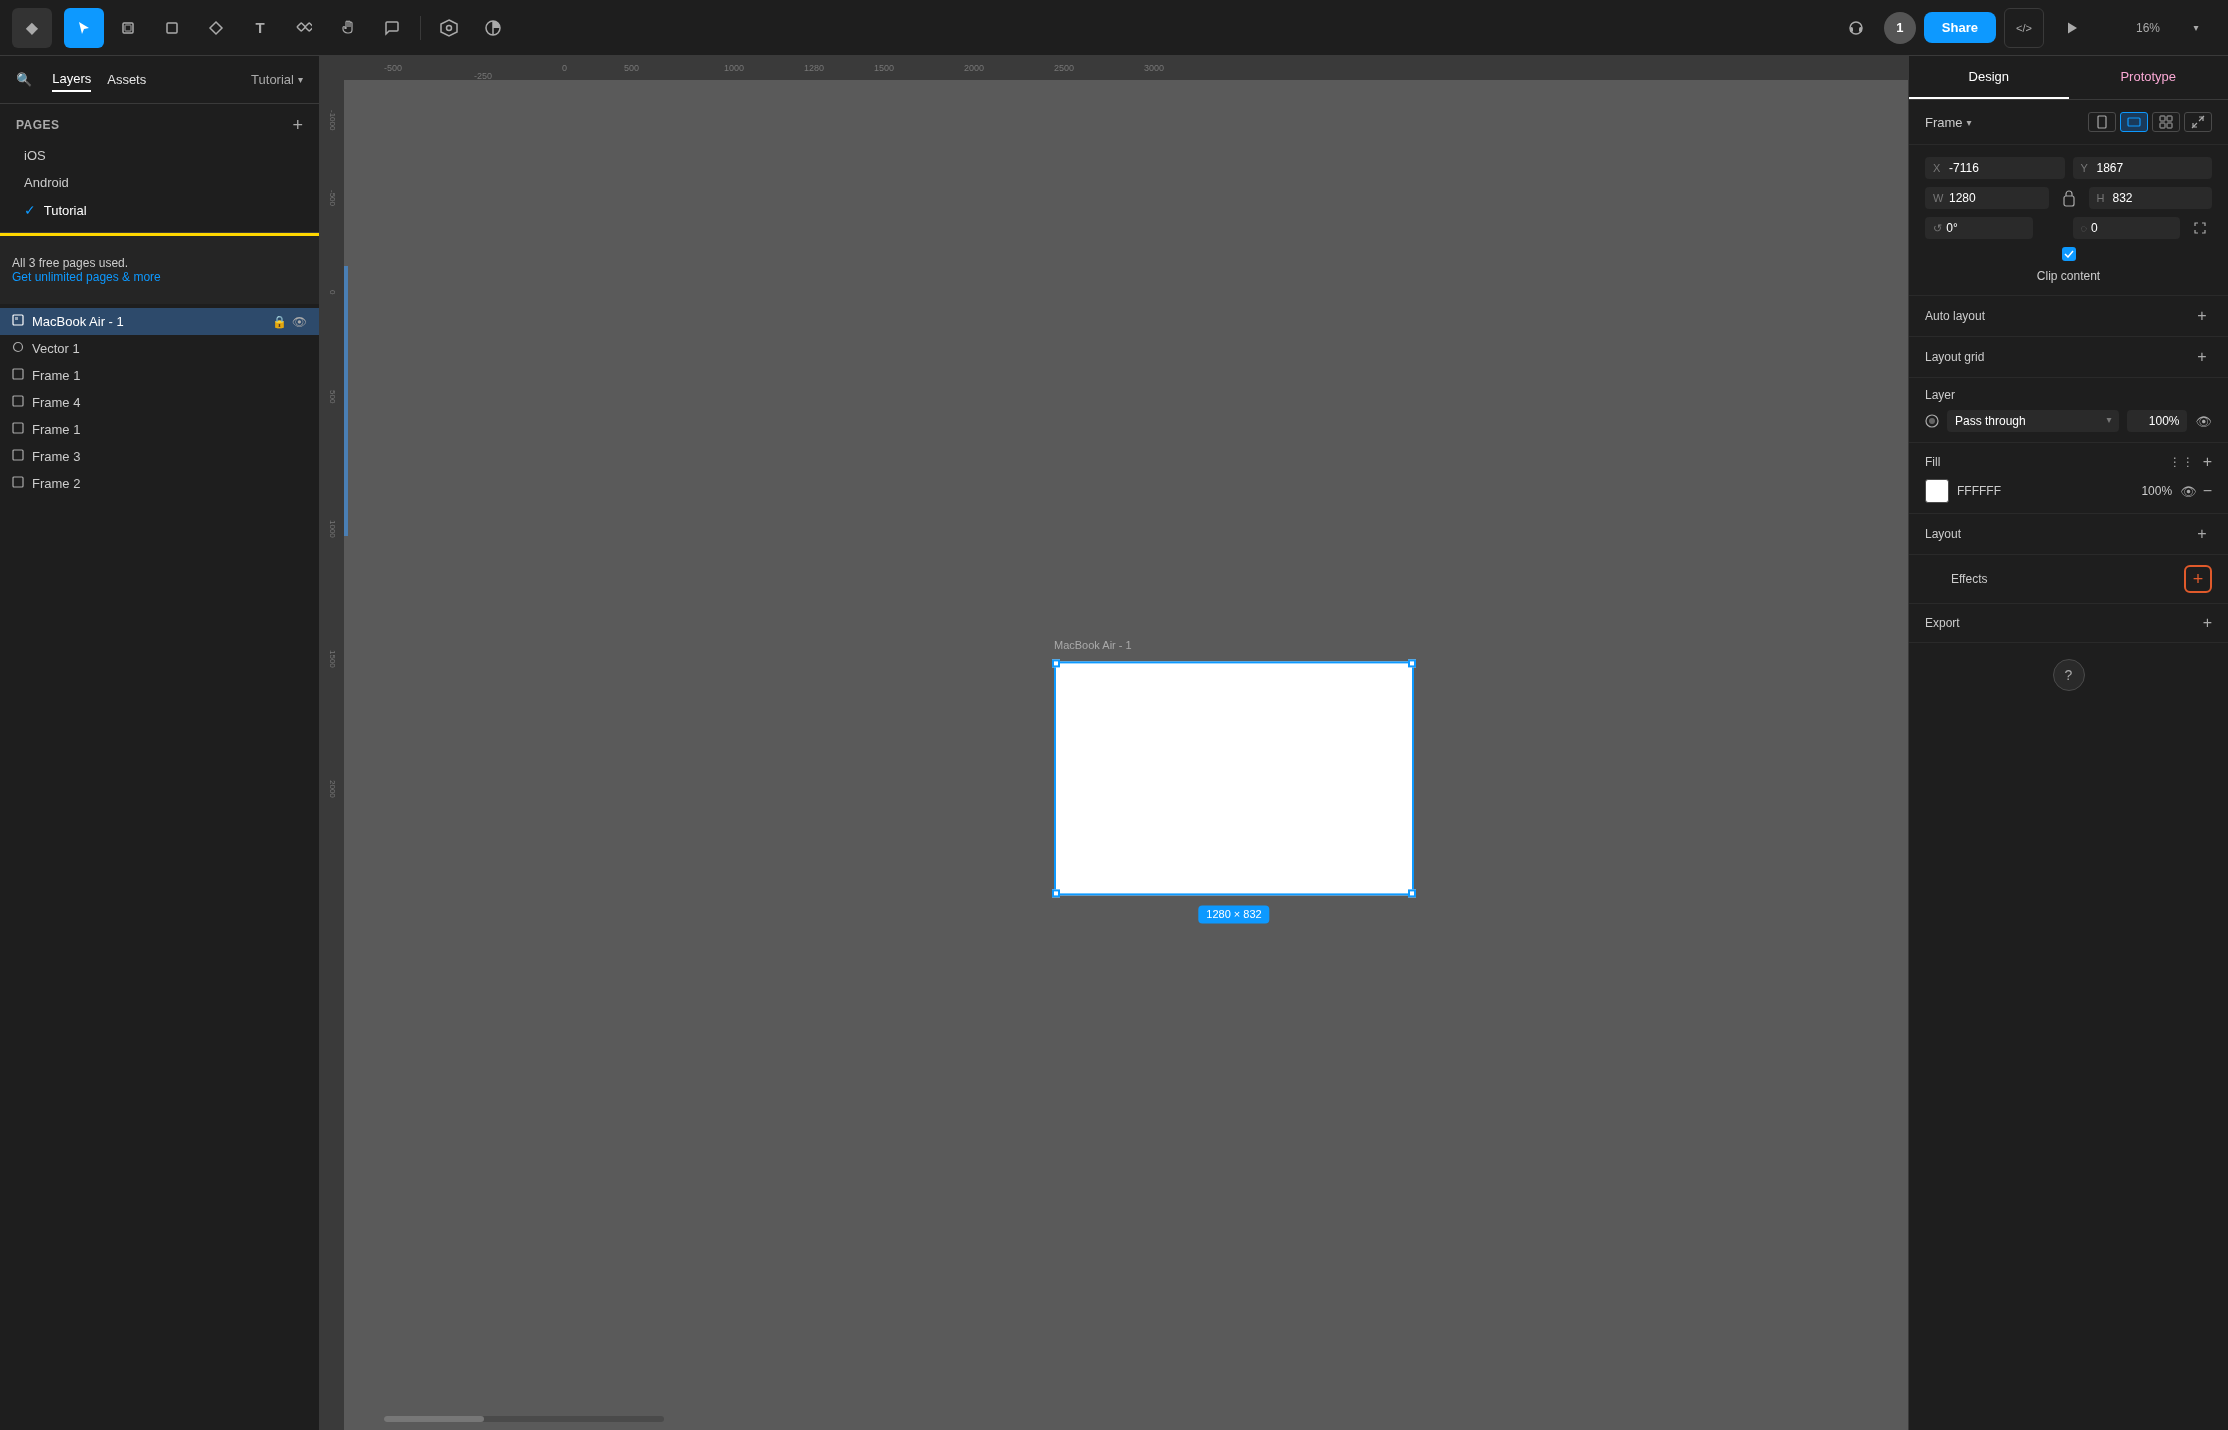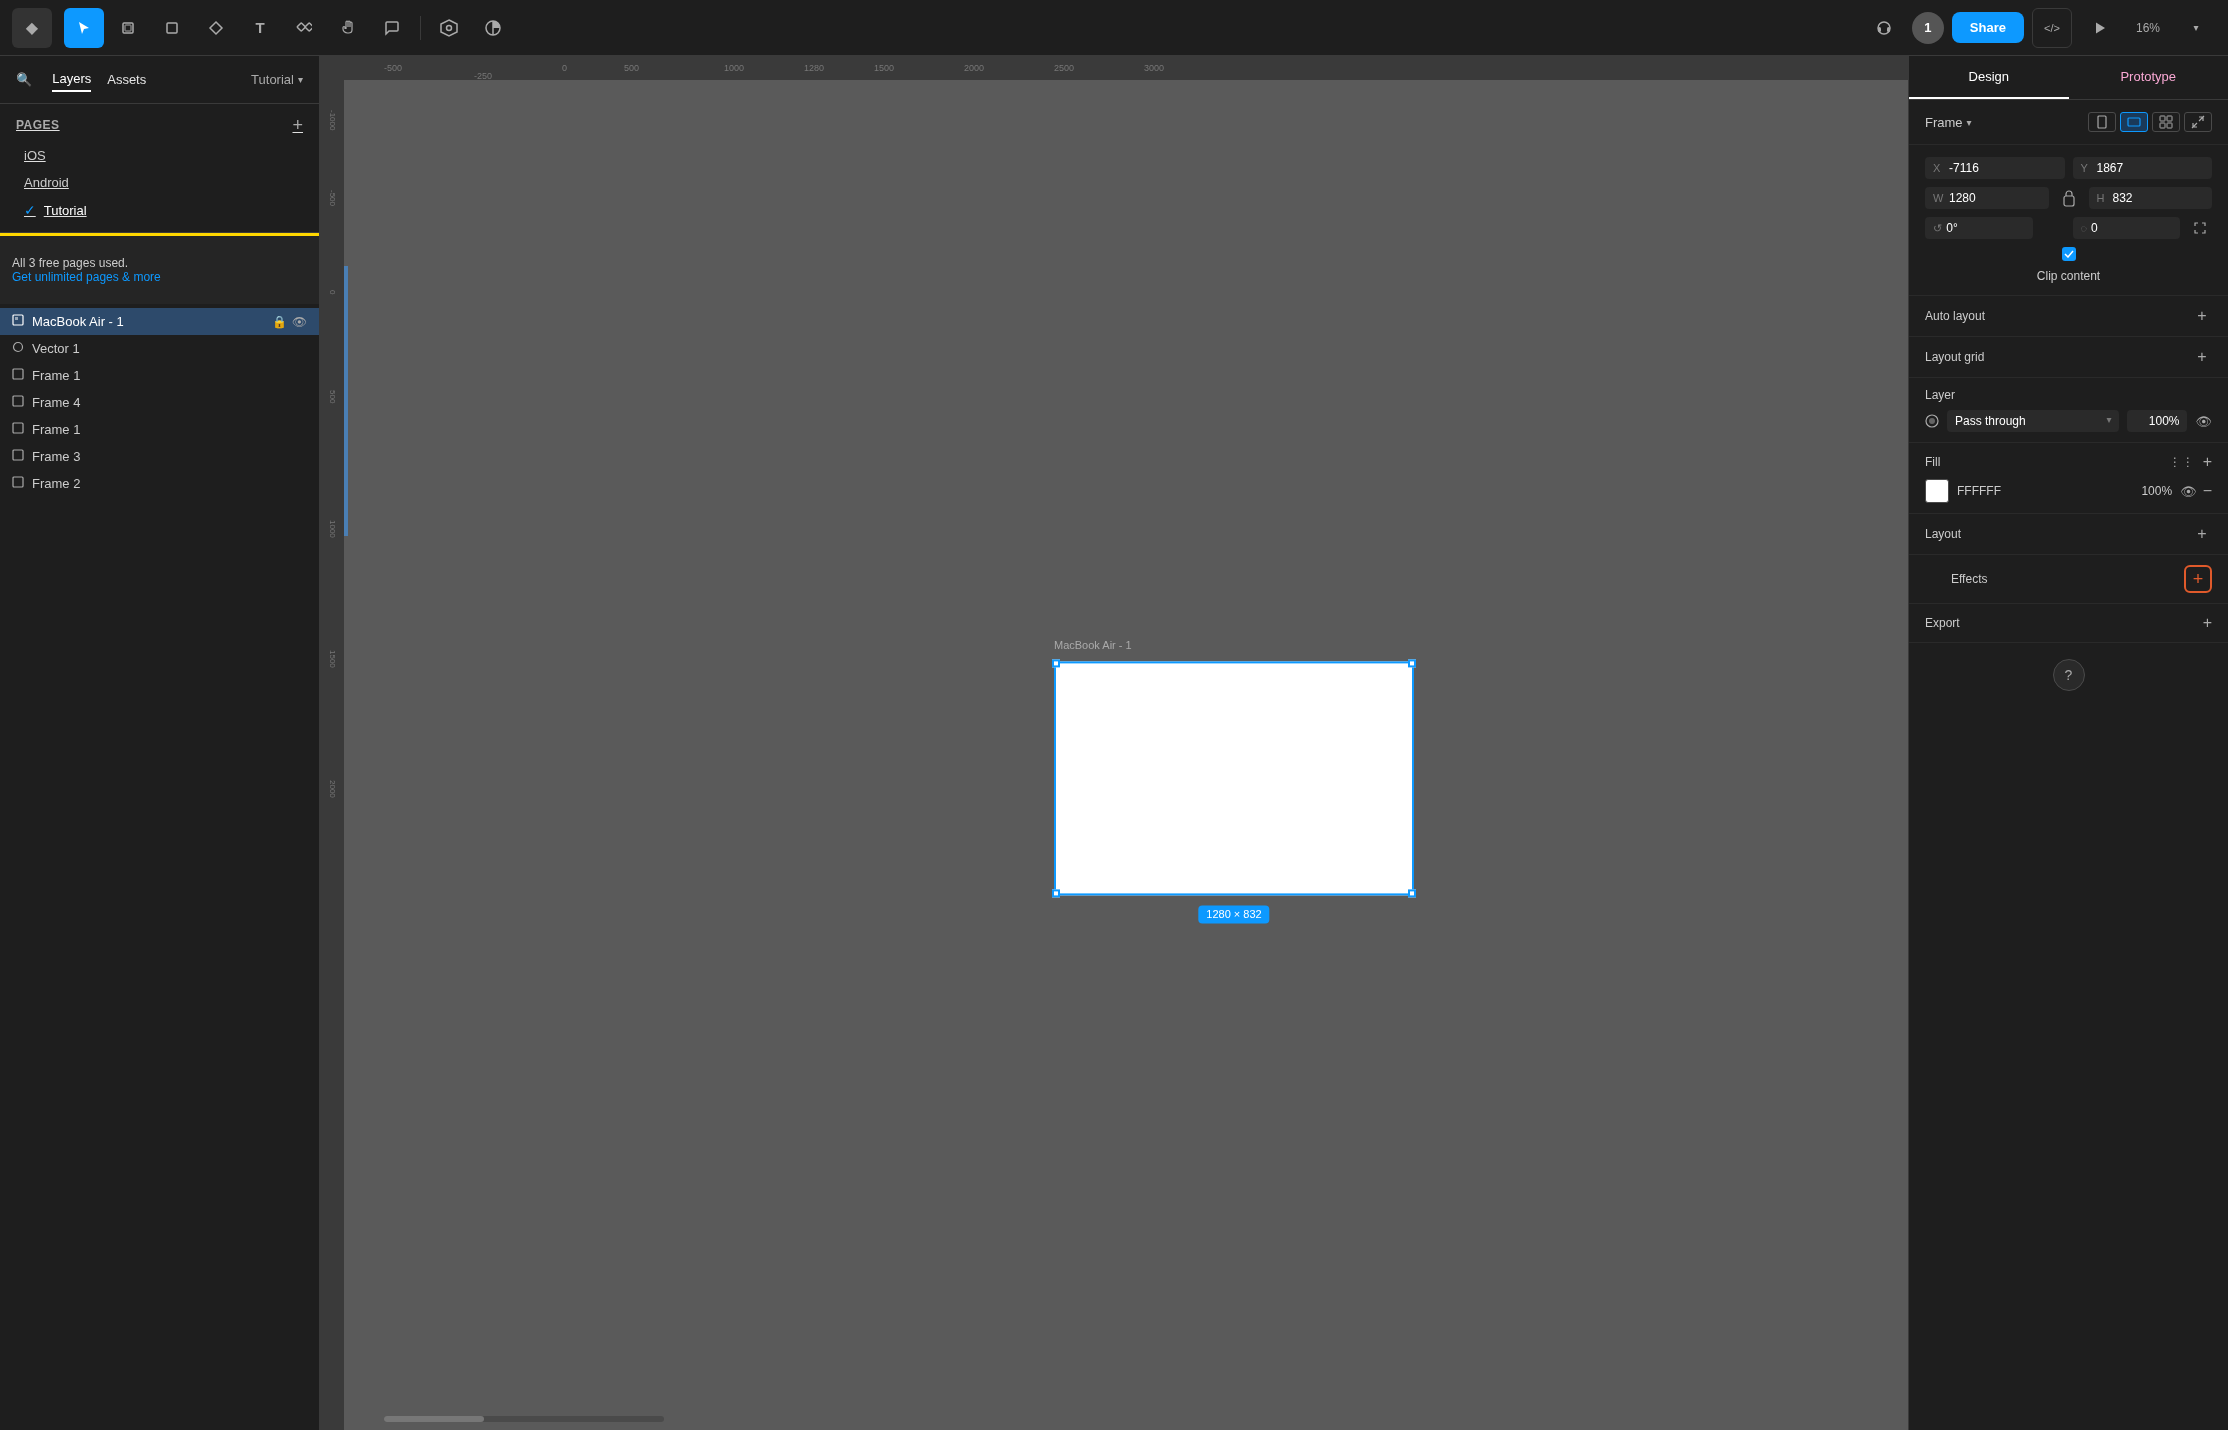--- a/index.html
+++ b/index.html
@@ -51,20 +51,21 @@
       cursor: pointer;
       color: #aaa;
       font-size: 14px;
     }
     .zoom-indicator {
       color: #aaa;
       font-size: 12px;
       padding: 4px 8px;
       border-radius: 4px;
       cursor: pointer;
+      margin-left: 28px;
     }
 
     
     .main-layout {
       display: flex;
       position: fixed;
       top: 56px; left: 0; right: 0; bottom: 0;
     }
 
     
@@ -97,21 +98,20 @@
     }
     .tutorial-tab {
       display: flex; align-items: center; gap: 4px;
       color: #aaa; font-size: 13px; cursor: pointer; margin-left: auto;
     }
 
     
     .pages-section {
       padding: 12px 16px 8px;
       border-bottom: 1px solid #3a3a3a;
-      text-decoration: underline;
     }
     .pages-header {
       display: flex; align-items: center; justify-content: space-between;
       margin-bottom: 8px;
     }
     .pages-title { font-size: 12px; color: #aaa; font-weight: 600; text-transform: uppercase; letter-spacing: 0.5px; }
     .pages-add { color: #aaa; font-size: 18px; cursor: pointer; line-height: 1; }
     .page-item {
       padding: 6px 8px;
       border-radius: 4px;

